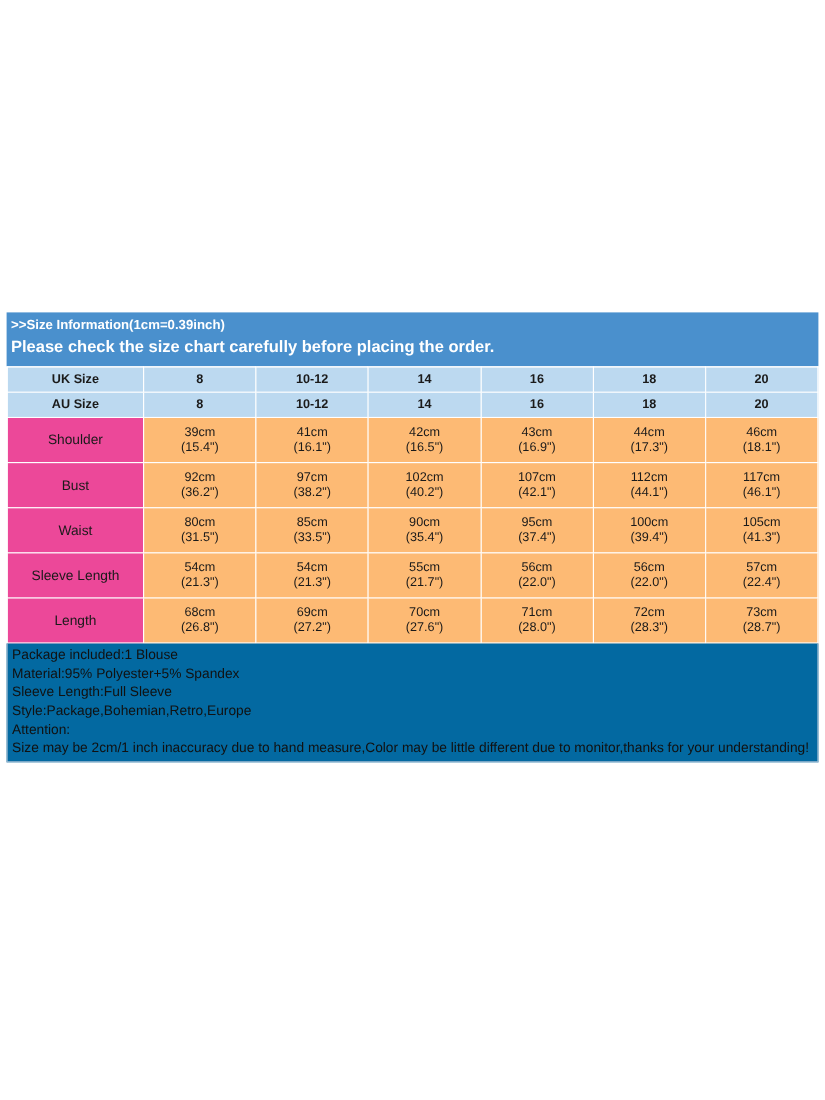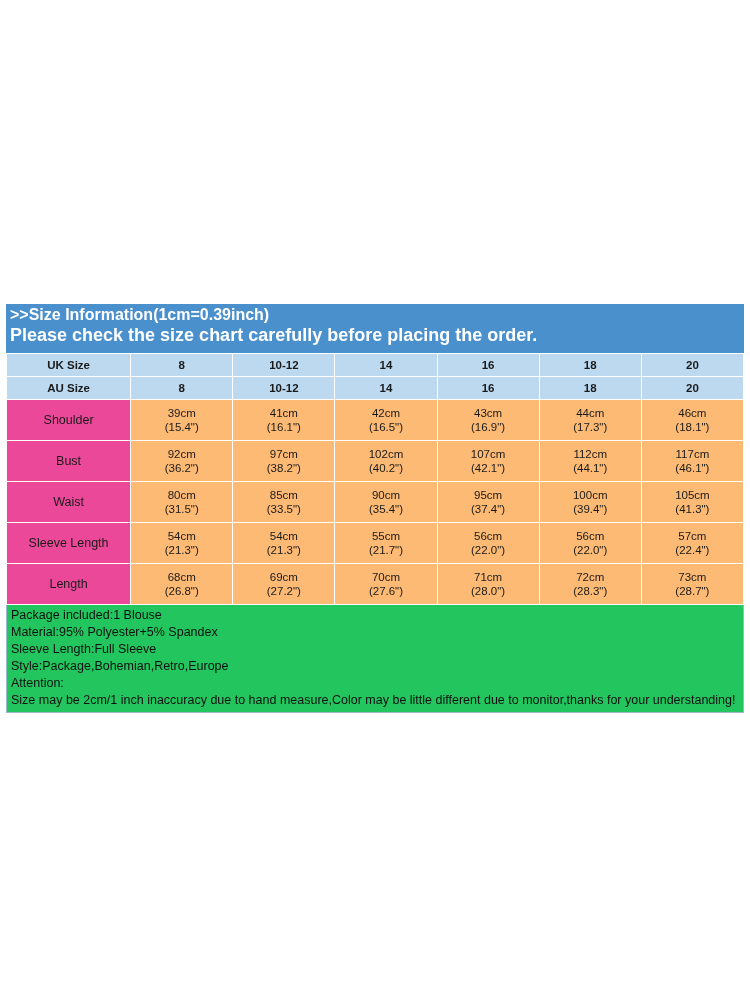--- a/index.html
+++ b/index.html
@@ -18,28 +18,27 @@
     position: absolute;
     left: 6px;
     top: 284px;
     width: 738px;
   }
   .header-band {
     background: #4a90cd;
     color: #ffffff;
   }
   .band-line1 {
-    font-size: 16px;
+    font-size: 12px;
     font-weight: bold;
     padding: 4px 4px 2px 4px;
     line-height: 14px;
-    margin-top: 20px;
   }
   .band-line2 {
-    font-size: 18px;
+    font-size: 15px;
     font-weight: bold;
     padding: 2px 4px 8px 4px;
     line-height: 19px;
   }
   table.size-table {
     border-collapse: collapse;
     width: 738px;
     table-layout: fixed;
   }
   table.size-table td {
@@ -77,21 +76,21 @@
     font-size: 12.5px;
     font-weight: normal;
   }
   .cm { display: block; }
   .inch { display: block; }
 
   .notes {
     width: 738px;
     border: 1px solid #9ab8d0;
     border-top: none;
-    background: #22c55e;
+    background: #0369a1;
     padding: 2px 2px 3px 4px;
     box-sizing: border-box;
   }
   .notes div {
     font-size: 12.5px;
     color: #111111;
     line-height: 17px;
     white-space: nowrap;
   }
 </style>

